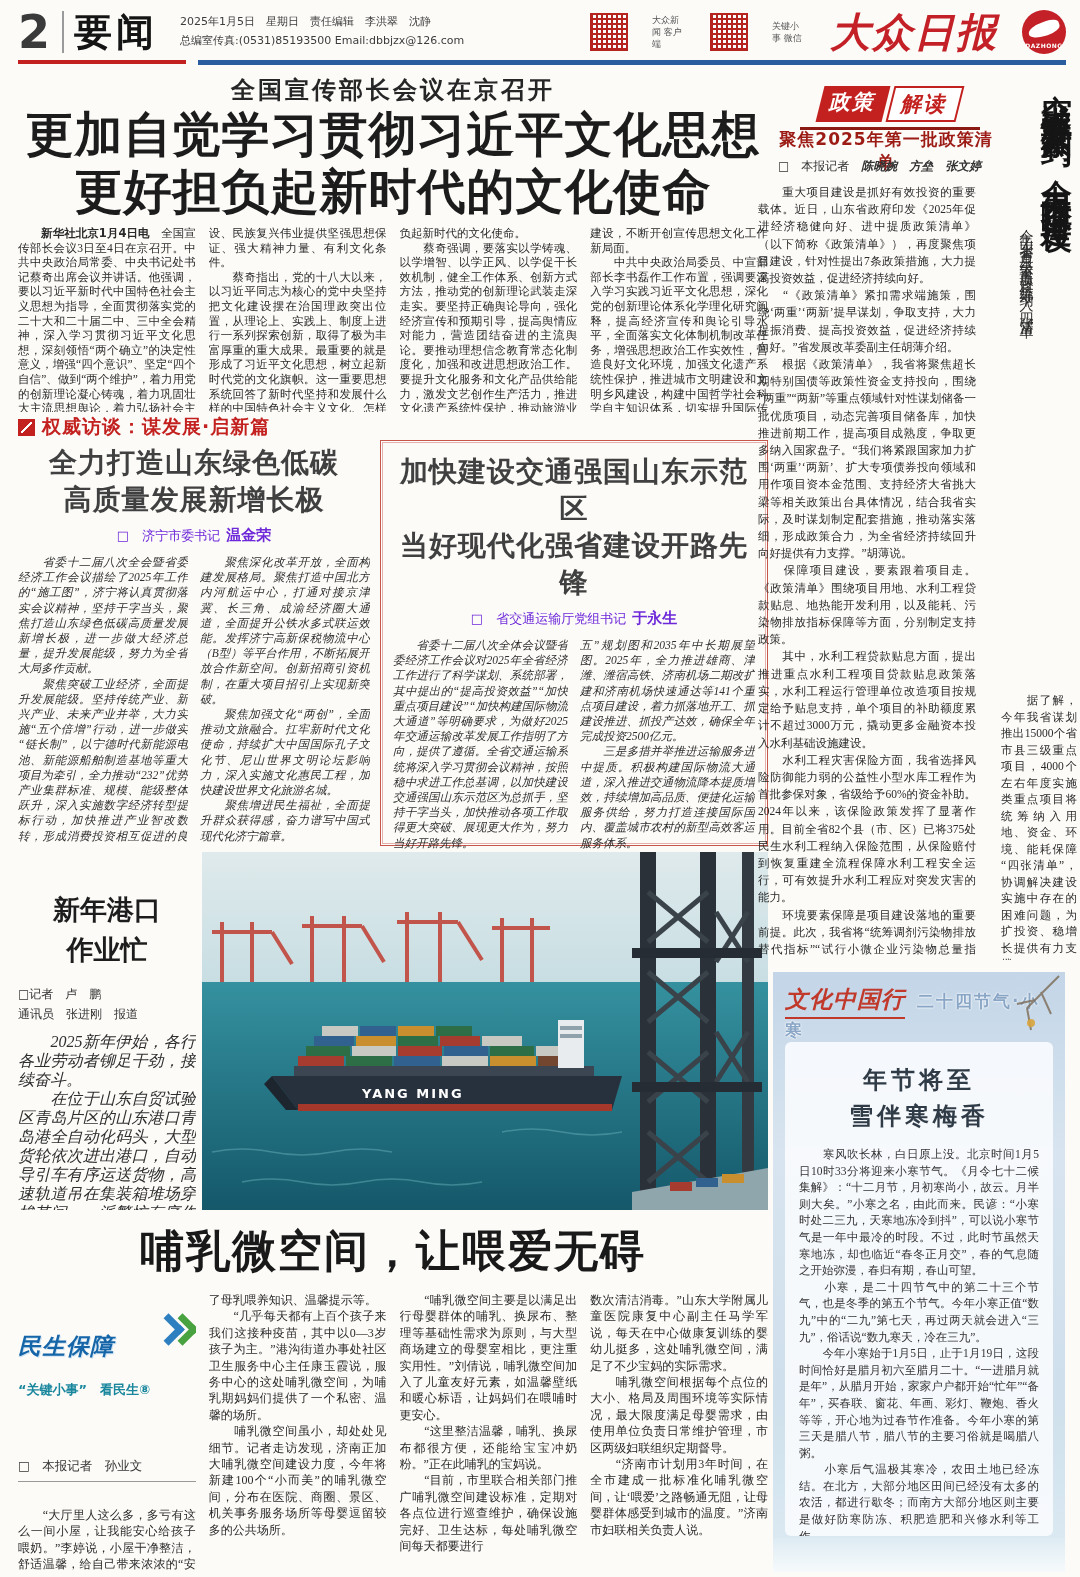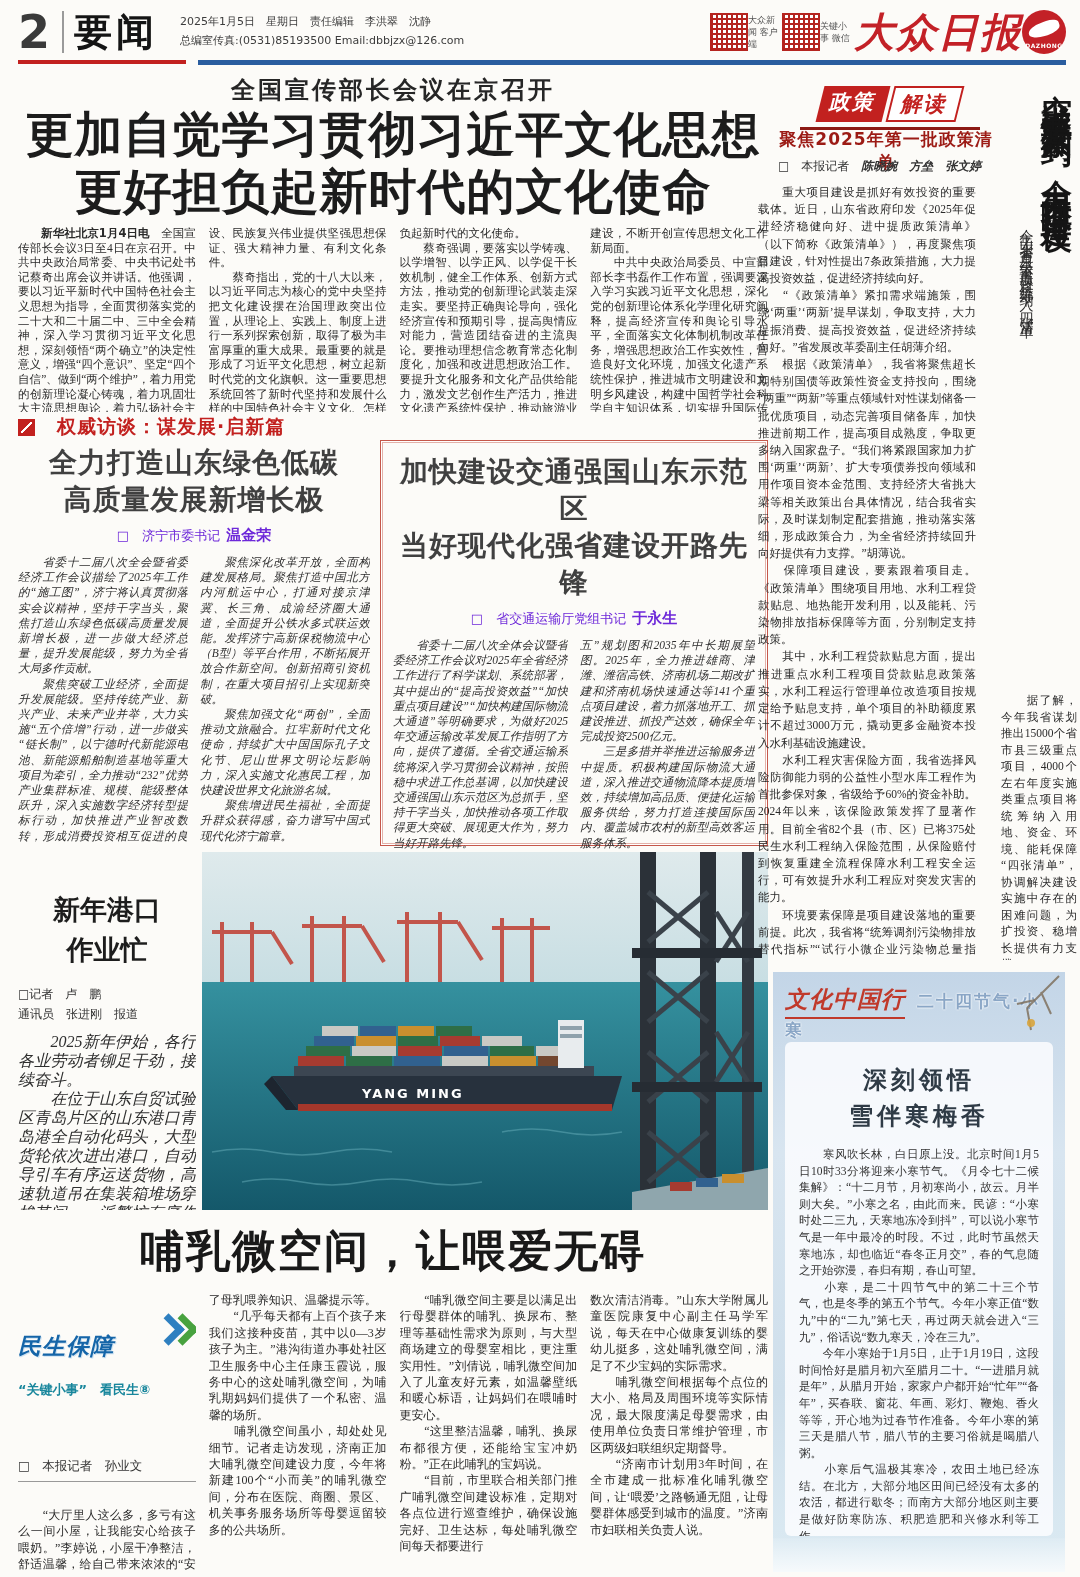--- a/index.html
+++ b/index.html
@@ -5,21 +5,21 @@
   html,body{margin:0;padding:0;background:#e8e6e1;}
   .page{position:relative;width:1080px;height:1577px;margin:0 auto;background:#fcfbf8;
         font-family:"Liberation Serif","DejaVu Serif",serif;color:#232323;overflow:hidden;}
 
   
   .hd{position:absolute;top:6px;left:18px;right:14px;height:52px;display:flex;align-items:center;}
   .pageno{font:600 46px "DejaVu Sans",sans-serif;color:#3a3a3a;line-height:1;}
   .hd-div{width:2px;height:42px;background:#9a9a9a;margin:0 10px 0 12px;}
   .section-name{font:900 38px "DejaVu Sans",sans-serif;color:#141414;letter-spacing:4px;}
   .pubinfo{margin-left:22px;font:11px/1.7 "DejaVu Sans",sans-serif;color:#3c3c3c;}
-  .hd-right{margin-left:auto;display:flex;align-items:center;gap:0;}
+  .hd-right{margin-left:auto;display:flex;align-items:center;gap:24px;}
   .qr{width:36px;height:36px;border:1px solid #b5241f;background:
       repeating-linear-gradient(0deg,#b5241f 0 2px,transparent 2px 5px),
       repeating-linear-gradient(90deg,#b5241f 0 2px,#fff 2px 5px);}
   .qr-label{font:9px/1.35 "DejaVu Sans",sans-serif;color:#555;width:34px;}
   .masthead{font:900 40px/1 "DejaVu Serif",serif;color:#c32127;letter-spacing:2px;font-style:italic;}
   .brand-logo{position:relative;width:44px;height:44px;border-radius:50%;background:#c32127;flex:0 0 auto;}
   .brand-logo::before{content:"";position:absolute;left:6px;top:12px;width:32px;height:14px;background:#fff;
       border-radius:60% 40% 50% 50%;transform:rotate(-18deg);}
   .brand-logo-txt{position:absolute;bottom:5px;left:0;right:0;text-align:center;
       font:bold 6px "DejaVu Sans",sans-serif;color:#fff;letter-spacing:.5px;}
@@ -31,21 +31,21 @@
   .kicker{position:absolute;top:74px;left:18px;width:750px;text-align:center;
       font:600 24px "DejaVu Sans",sans-serif;color:#262626;letter-spacing:3px;}
   .lead-h1{position:absolute;top:106px;left:18px;width:750px;text-align:center;
       font:900 48px/57px "DejaVu Sans",sans-serif;color:#1c1c1c;letter-spacing:1px;}
   .lead-cols{position:absolute;top:226px;left:18px;width:750px;height:186px;display:flex;gap:13px;}
   .col{flex:1;font-size:11.5px;line-height:14.6px;text-align:justify;white-space:pre-line;
       overflow:hidden;color:#2a2a2a;}
   .dl{font-weight:bold;font-family:"DejaVu Sans",sans-serif;font-size:11.5px;}
 
   
-  .int-bar{position:absolute;top:414px;left:18px;width:750px;display:flex;align-items:center;gap:22px;}
+  .int-bar{position:absolute;top:414px;left:18px;width:750px;display:flex;align-items:center;gap:7px;}
   .z-logo{width:17px;height:17px;background:#c2211f;position:relative;}
   .z-logo::after{content:"";position:absolute;left:3px;top:3px;right:3px;bottom:3px;
       background:linear-gradient(135deg,transparent 44%,#fff 44% 56%,transparent 56%);}
   .int-label{font:bold 19px "DejaVu Sans",sans-serif;color:#c2211f;letter-spacing:1px;}
   .int{position:absolute;top:440px;height:406px;}
   .int-left{left:18px;width:352px;}
   .int-right{left:380px;width:388px;border:1px solid #c4574a;box-shadow:inset 0 0 0 1px #fff,inset 0 0 0 2px #e3b1a9;
       box-sizing:border-box;padding:8px 12px 6px;}
   .int h2{margin:4px 0 8px;text-align:center;font:900 28px/37px "DejaVu Sans",sans-serif;color:#404040;letter-spacing:1px;}
   .byline{text-align:center;font:13px "DejaVu Sans",sans-serif;color:#6d28d9;margin:2px 0 10px;}
@@ -343,21 +343,21 @@
       <span class="solar-topic">二十四节气·小寒</span>
       <svg class="branch" width="74" height="60" viewBox="0 0 74 60">
         <g stroke="#7a6a55" stroke-width="2" fill="none" opacity="0.8">
           <path d="M72 2 L40 34 M54 18 L64 40 M48 26 L30 30 M40 34 L44 56"></path>
         </g>
         <circle cx="44" cy="49" r="4" fill="#d8a43c" opacity="0.9"></circle>
       </svg>
     </div>
     <div class="solar-card">
       <div class="solar-title">
-        <div>深刻领悟</div>
+        <div>年节将至</div>
         <div>雪伴寒梅香</div>
       </div>
       <div class="solar-body">　　寒风吹长林，白日原上没。北京时间1月5日10时33分将迎来小寒节气。《月令七十二候集解》：“十二月节，月初寒尚小，故云。月半则大矣。”小寒之名，由此而来。民谚：“小寒时处二三九，天寒地冻冷到抖”，可以说小寒节气是一年中最冷的时段。不过，此时节虽然天寒地冻，却也临近“春冬正月交”，春的气息随之开始弥漫，春归有期，春山可望。
 　　小寒，是二十四节气中的第二十三个节气，也是冬季的第五个节气。今年小寒正值“数九”中的“二九”第七天，再过两天就会进入“三九”，俗话说“数九寒天，冷在三九”。
 　　今年小寒始于1月5日，止于1月19日，这段时间恰好是腊月初六至腊月二十。“一进腊月就是年”，从腊月开始，家家户户都开始“忙年”“备年”，买春联、窗花、年画、彩灯、鞭炮、香火等等，开心地为过春节作准备。今年小寒的第三天是腊八节，腊八节的主要习俗就是喝腊八粥。
 　　小寒后气温极其寒冷，农田土地已经冻结。在北方，大部分地区田间已经没有太多的农活，都进行歇冬；而南方大部分地区则主要是做好防寒防冻、积肥造肥和兴修水利等工作。
 　　大雁北归，寒梅着花，年节将至。今年小寒，不妨喝上一碗热乎的腊八粥，摆上一盆清雅的水仙花，准备以崭新的姿态迎接即将到来的农历新年。</div>
 
     </div>
     <div class="solar-ice"></div>

